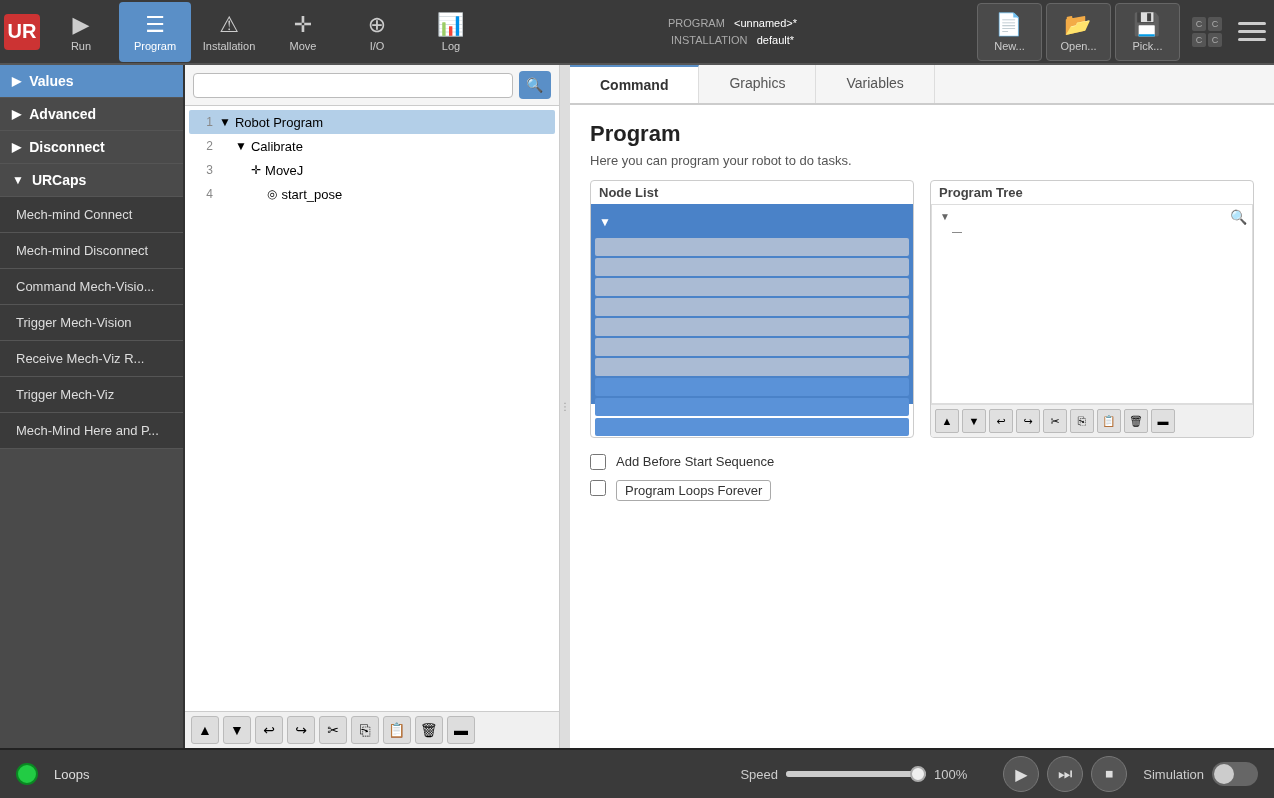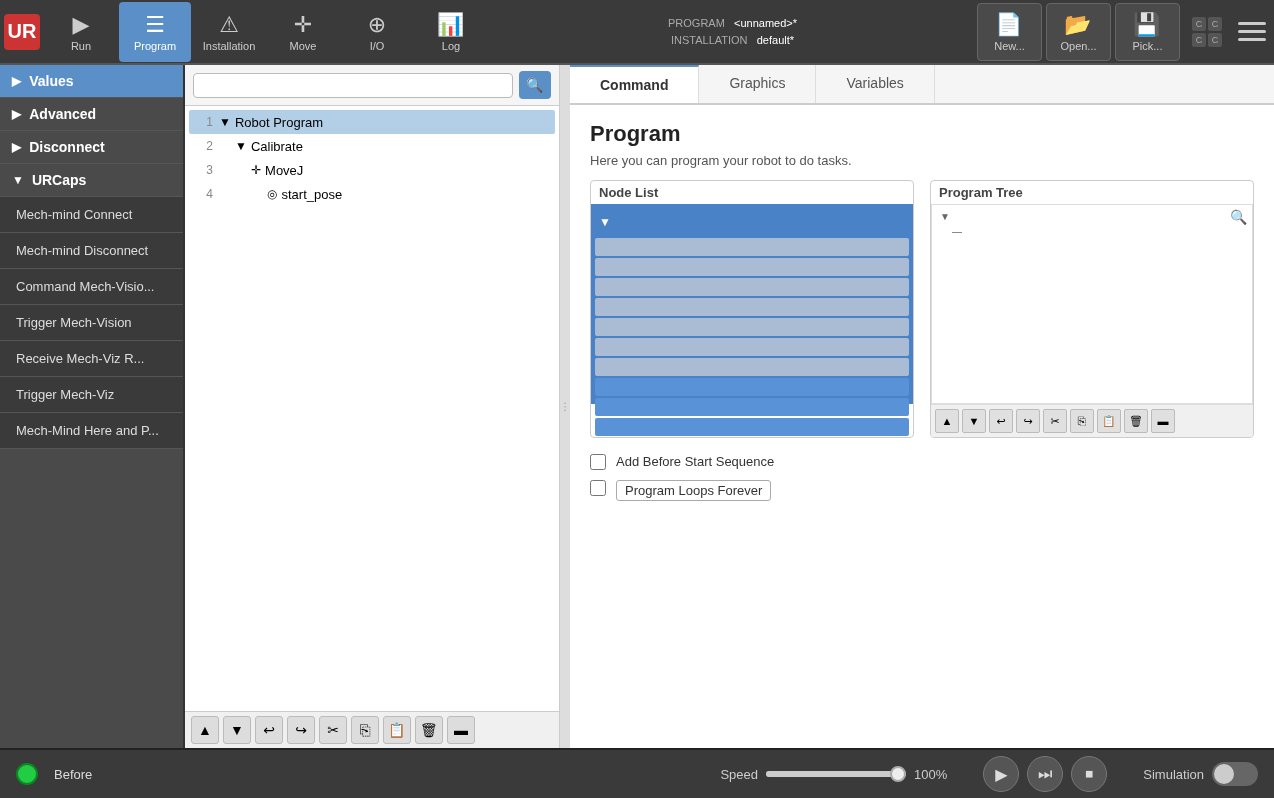--- a/index.html
+++ b/index.html
@@ -421,21 +421,20 @@
       font-size: 16px;
       cursor: pointer;
       display: flex;
       align-items: center;
       justify-content: center;
     }
     .simulation-section {
       display: flex;
       align-items: center;
       gap: 8px;
-      margin-left: 20px;
       color: #ccc;
       font-size: 13px;
     }
     .toggle-switch {
       width: 46px;
       height: 24px;
       background: #666;
       border-radius: 12px;
       position: relative;
       cursor: pointer;
@@ -669,21 +668,21 @@
           <input type="checkbox" style="">
           <span class="prog-loops-label">Program Loops Forever</span>
         </div>
       </div>
     </div>
   </div>
 </div>
 
 <div class="status-bar">
   <div class="status-indicator"></div>
-  <span class="status-text">Before</span>
+  <span class="status-text">Loops</span>
   <div class="speed-section">
     <span>Speed</span>
     <div class="speed-slider">
       <div class="speed-fill"></div>
       <div class="speed-thumb"></div>
     </div>
     <span>100%</span>
   </div>
   <div class="playback-controls">
     <button class="play-btn">▶</button>

